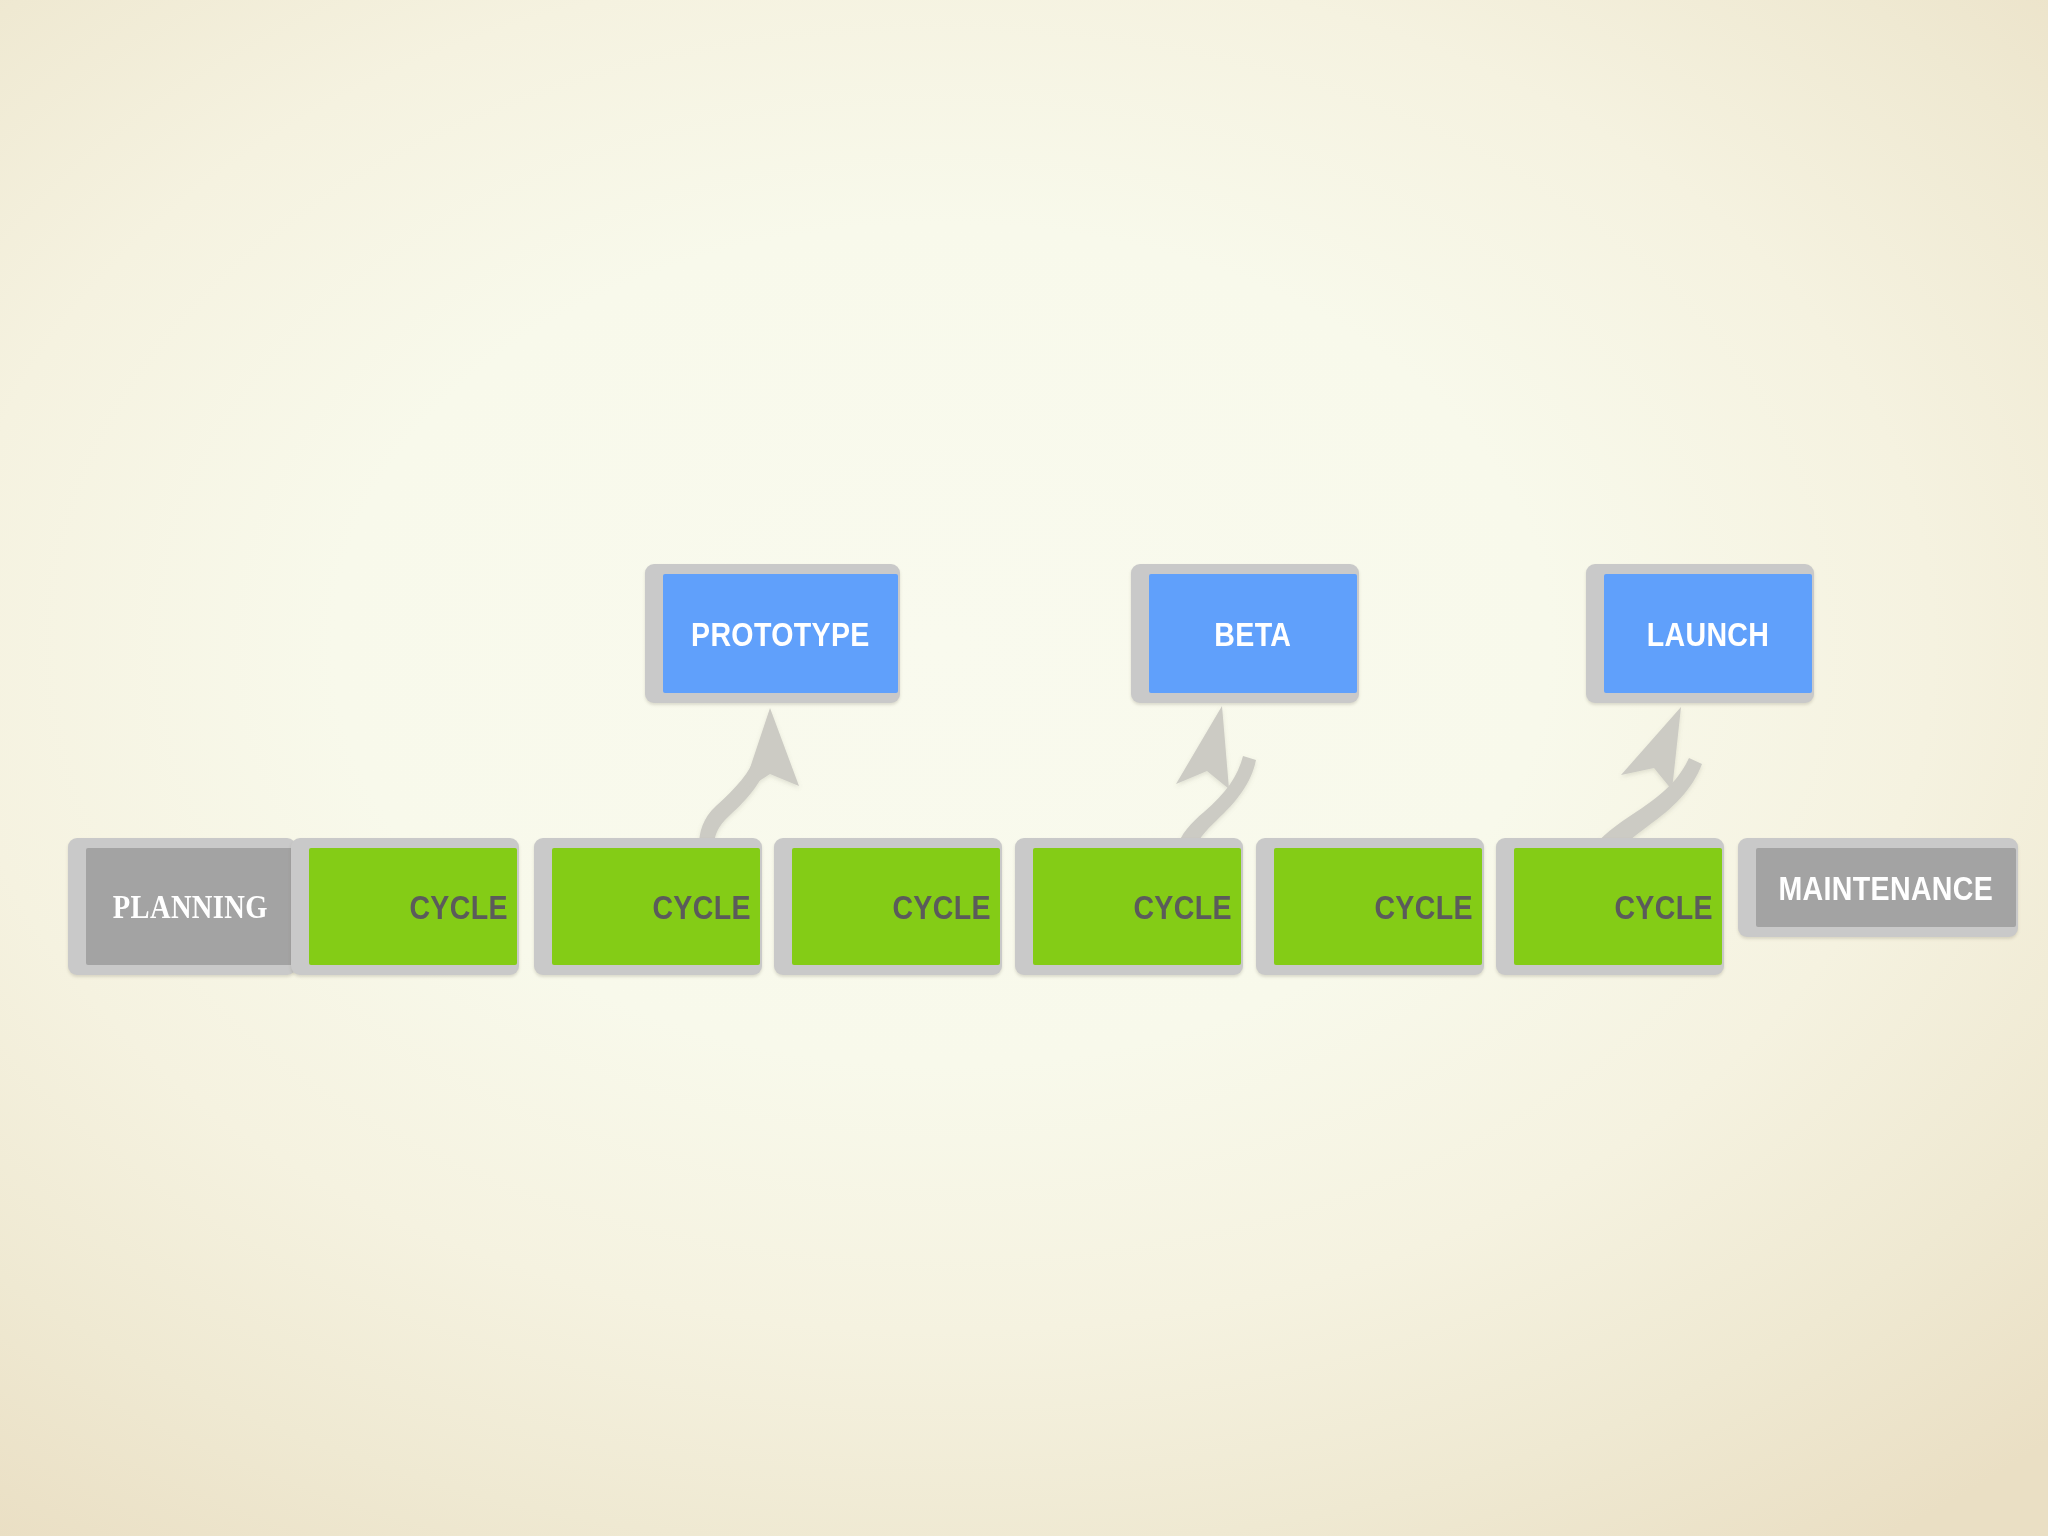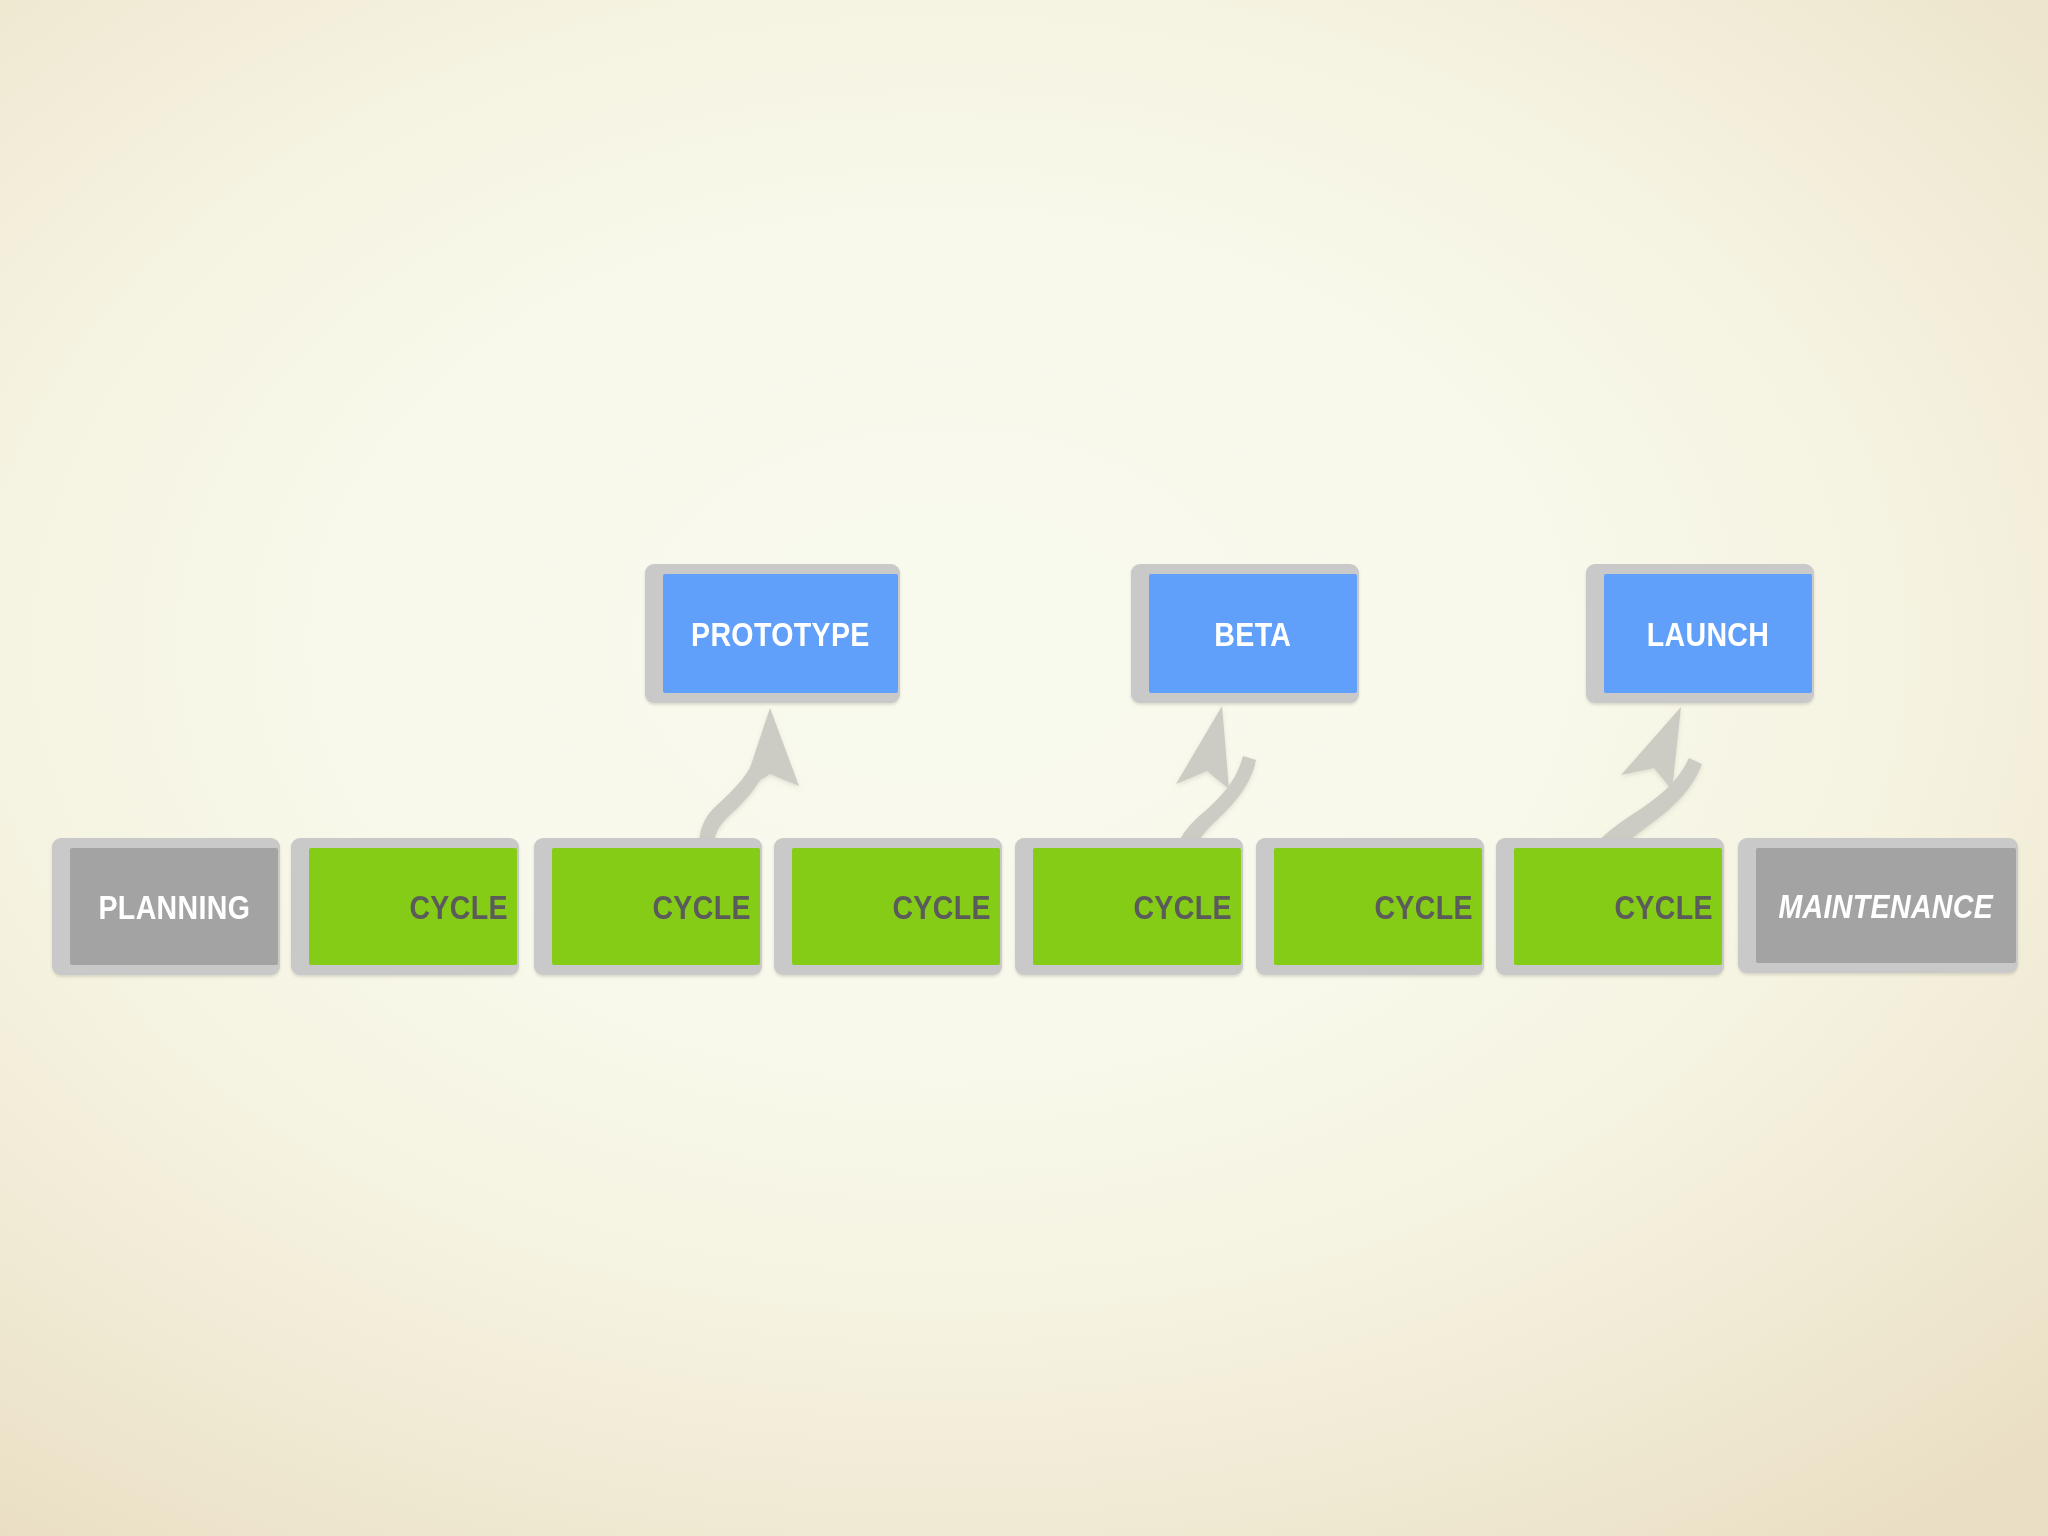--- a/index.html
+++ b/index.html
@@ -131,21 +131,21 @@
       <span class="label">LAUNCH</span>
     </div>
   </div>
 
   <div class="node milestone" style="left:1131px; top:564px; width:228px; height:139px;">
     <div class="fill">
       <span class="label">BETA</span>
     </div>
   </div>
 
-  <div class="node phase" style="left:52px; top:838px; width:228px; height:137px;">
+  <div class="node phase" style="left:68px; top:838px; width:228px; height:137px;font-family:Liberation Serif, serif;">
     <div class="fill">
       <span class="label">PLANNING</span>
     </div>
   </div>
 
   <div class="node cycle" style="left:291px; top:838px; width:228px; height:137px;">
     <div class="fill">
       <span class="label">CYCLE</span>
     </div>
   </div>
@@ -173,19 +173,19 @@
       <span class="label">CYCLE</span>
     </div>
   </div>
 
   <div class="node cycle" style="left:1496px; top:838px; width:228px; height:137px;">
     <div class="fill">
       <span class="label">CYCLE</span>
     </div>
   </div>
 
-  <div class="node phase" style="left:1738px; top:838px; width:280px; height:135px;font-style:italic;">
+  <div class="node phase" style="left:1738px; top:838px; width:280px; height:99px;">
     <div class="fill">
       <span class="label">MAINTENANCE</span>
     </div>
   </div>
 
 </div>
 
 </body></html>

